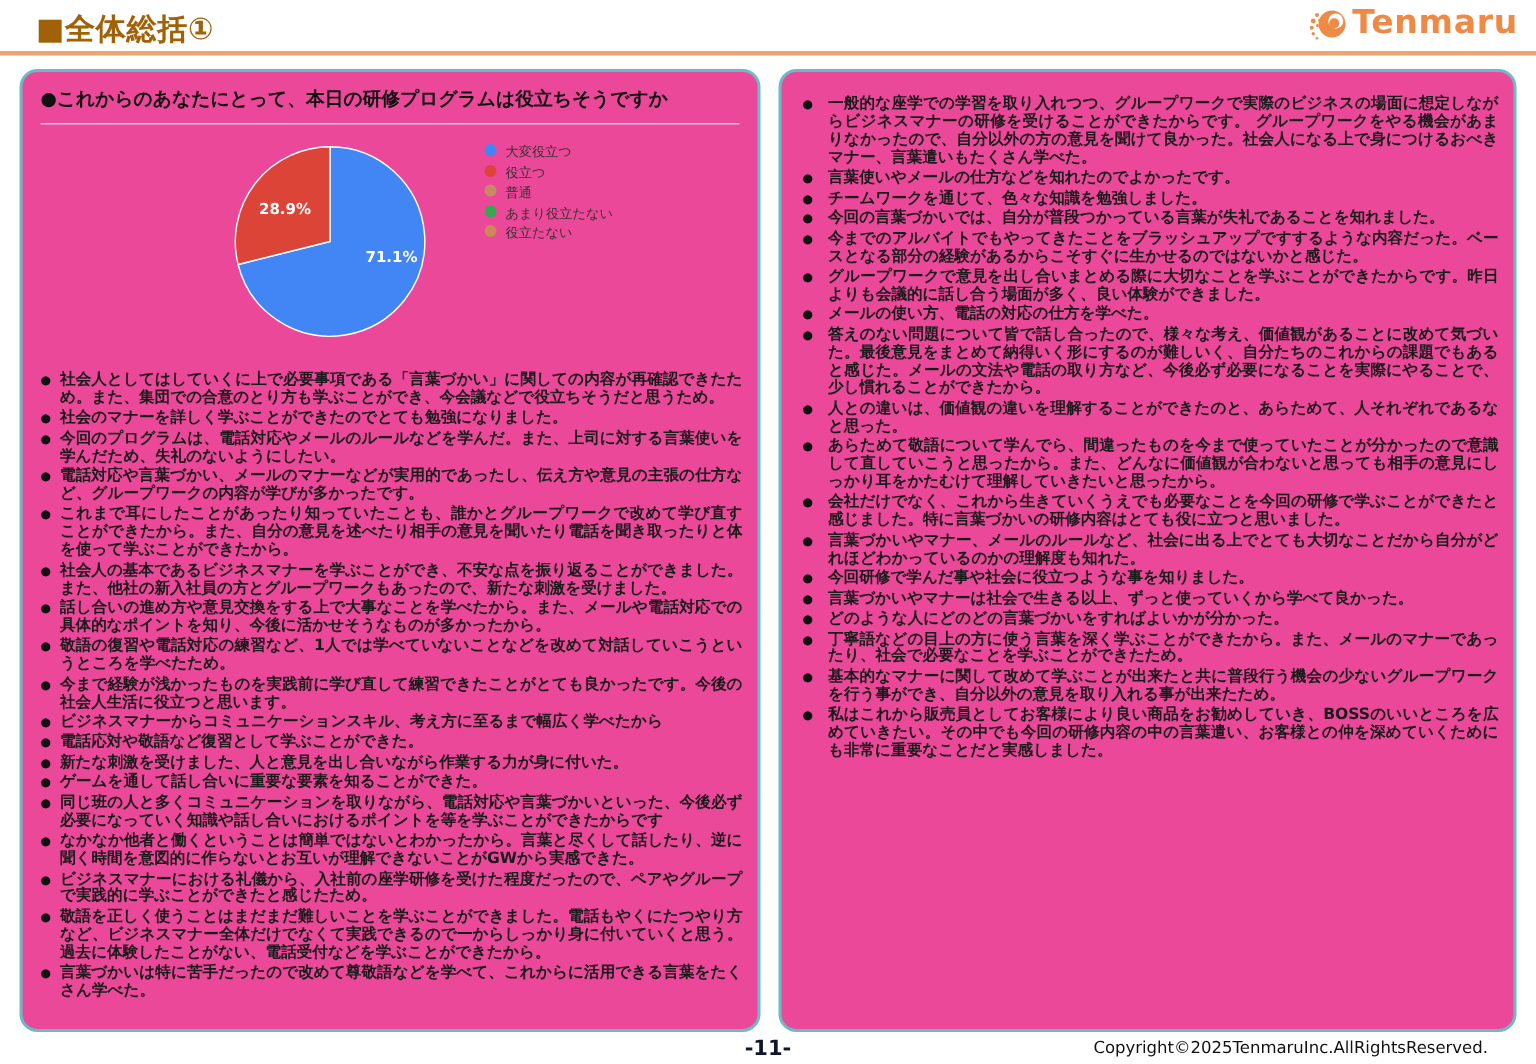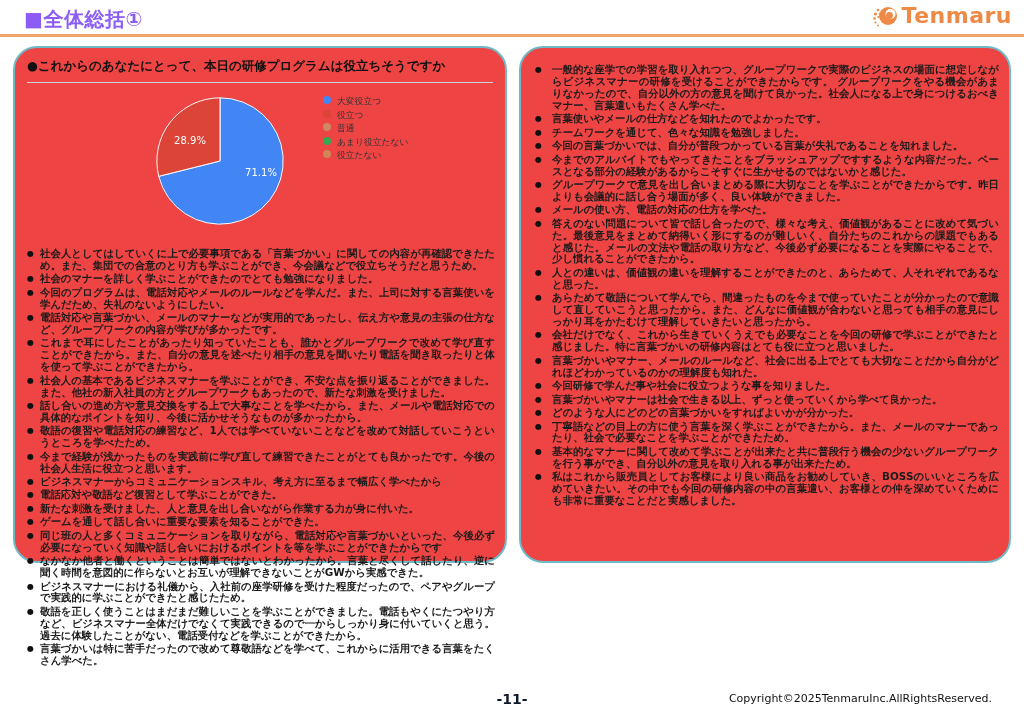--- a/index.html
+++ b/index.html
@@ -4,42 +4,42 @@
 <style>
   html,body{margin:0;padding:0;}
   body{
     width:1024px;height:709px;position:relative;background:#ffffff;
     font-family:"DejaVu Sans","Liberation Sans",sans-serif;
     color:#1b1b1b;overflow:hidden;
   }
   
   .page-title{
     position:absolute;left:24px;top:6px;font-size:20px;font-weight:700;
-    color:#8b5cf6;letter-spacing:.5px;
+    color:#a16207;letter-spacing:.5px;
   }
   .orange-rule{position:absolute;left:0;top:34px;width:1024px;height:3px;}
   .logo{position:absolute;right:12px;top:3px;display:flex;align-items:flex-start;gap:3px;}
   .logo-text{font-size:22px;font-weight:700;letter-spacing:.5px;}
   
   .panel{
-    position:absolute;top:46px;height:517px;background:#ef4444;
-    border:2px solid #6FB9C7;border-radius:24px;box-sizing:border-box;
+    position:absolute;top:46px;height:642px;background:#ec4899;
+    border:2px solid #6FB9C7;border-radius:12px;box-sizing:border-box;
   }
   .panel.left{left:13px;width:494px;}
   .panel.right{left:519px;width:492px;}
   .question{
     position:absolute;left:12px;right:12px;top:10px;
     font-size:12.5px;font-weight:700;color:#111;
     border-bottom:1.5px solid #ccd4da;padding-bottom:7px;
   }
   
   .chart-area{position:absolute;left:0;top:0;right:0;height:200px;}
   .pie-svg{position:absolute;left:138px;top:46px;width:134px;height:134px;}
   .pie-label{position:absolute;transform:translate(-50%,-50%);
-    color:#fff;font-size:10px;font-weight:400;}
+    color:#fff;font-size:10px;font-weight:700;}
   .pie-label.l1{left:246px;top:124px;}
   .pie-label.l2{left:175px;top:92px;}
   .legend{position:absolute;left:308px;top:48px;}
   .legend-item{display:flex;align-items:flex-start;height:13.6px;}
   .legend-swatch{width:8px;height:8px;border-radius:50%;margin-right:6px;flex:0 0 8px;}
   .legend-label{font-size:8.8px;color:#333;white-space:nowrap;}
   
   ul.blist{list-style:none;margin:0;padding:0;position:absolute;}
   .panel.left ul.blist{left:12px;right:10px;top:200px;}
   .panel.right ul.blist{left:14px;right:10px;top:16px;}

